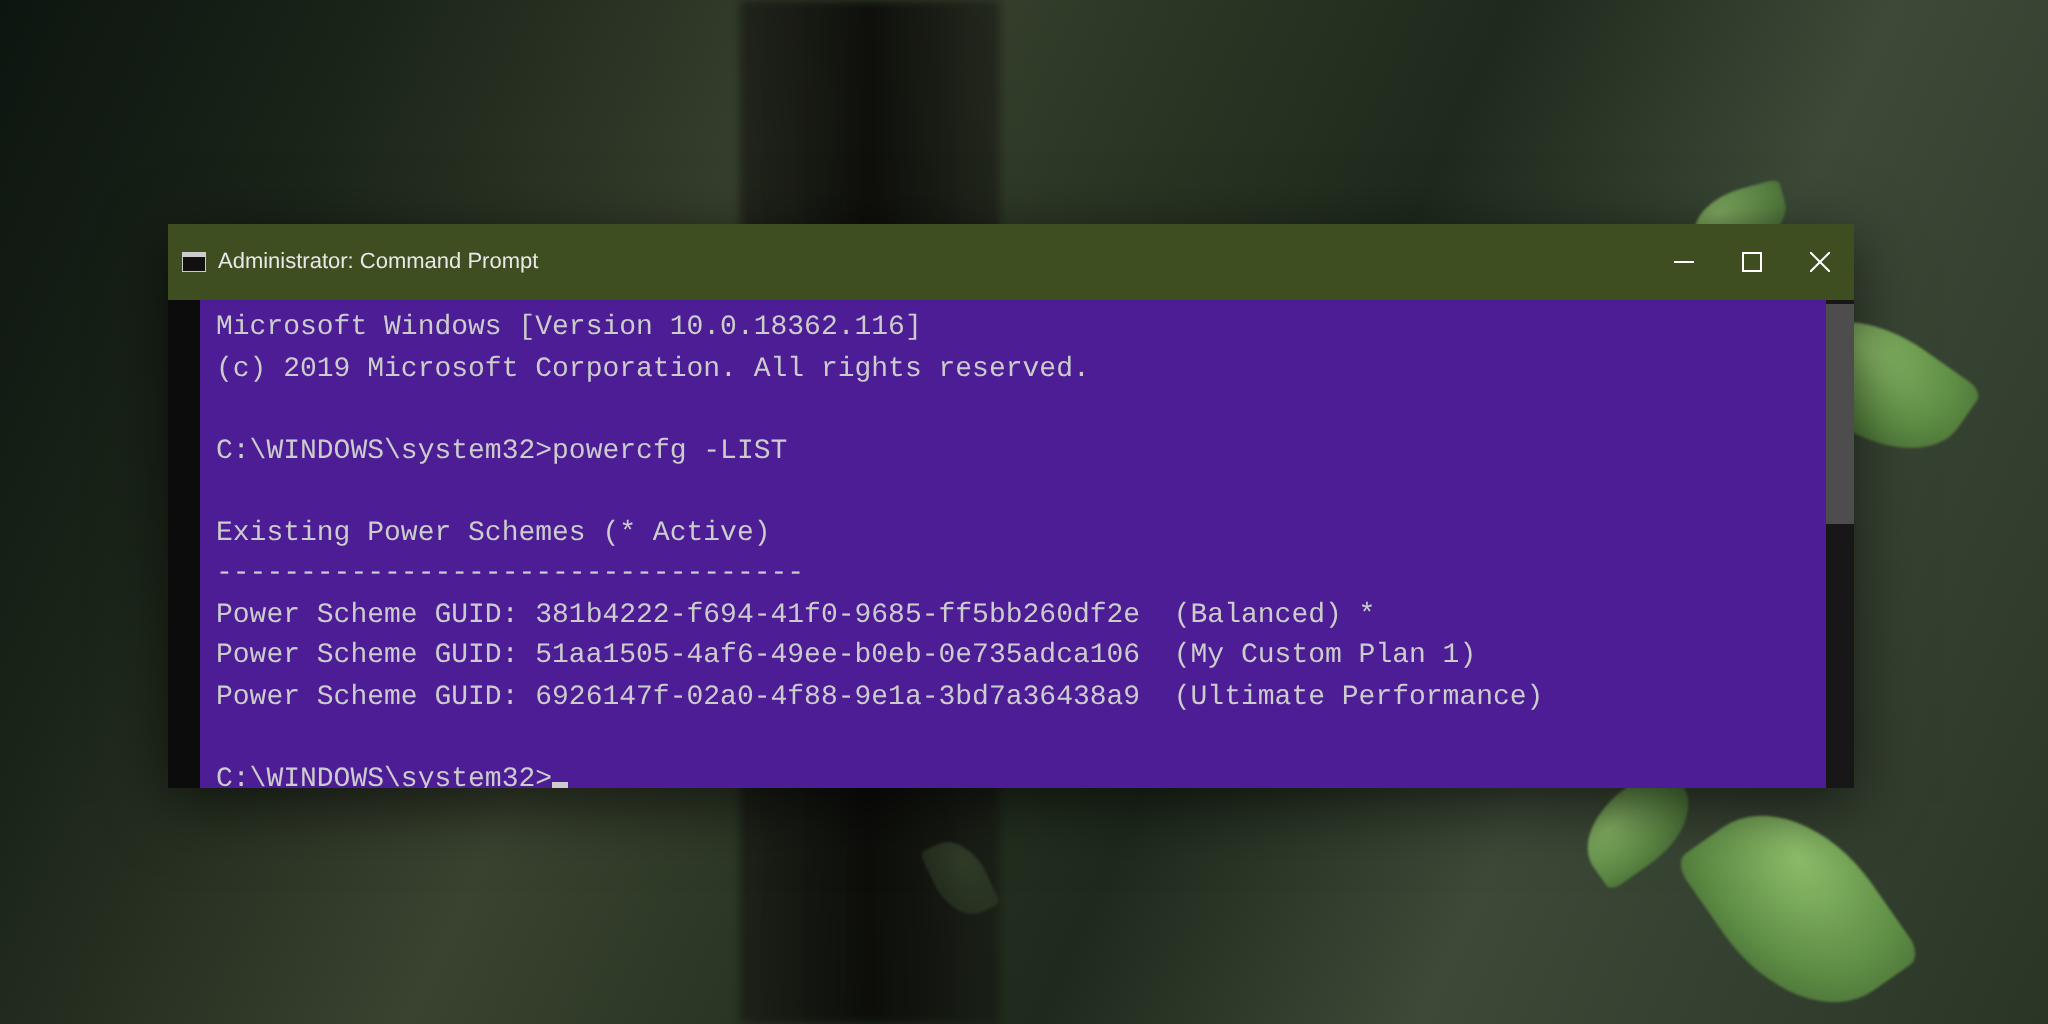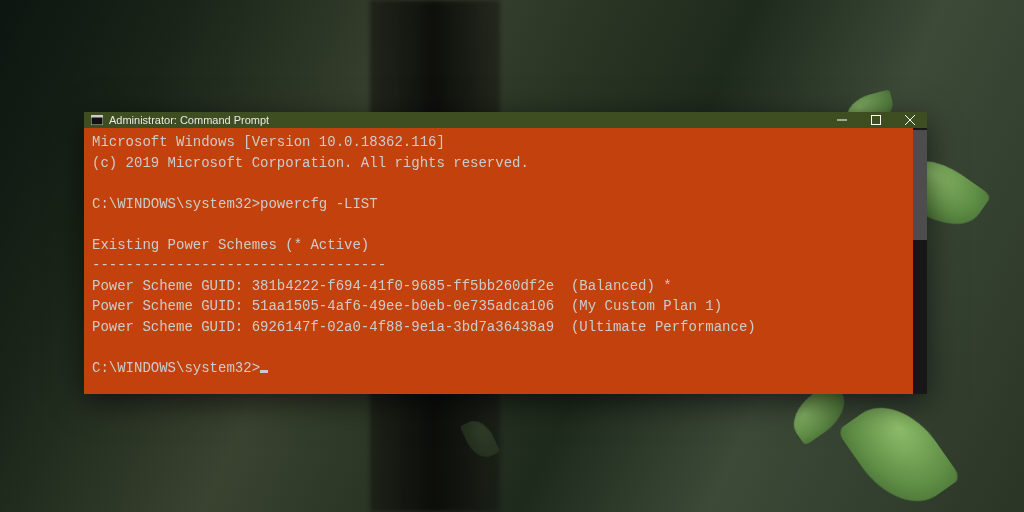--- a/index.html
+++ b/index.html
@@ -40,21 +40,21 @@
     left: 84px;
     top: 112px;
     width: 843px;
     height: 282px;
     background: #0c0c0c;
     box-shadow: 0 8px 30px rgba(0,0,0,.6);
     display: flex;
     flex-direction: column;
   }
   .titlebar {
-    height: 16px;
+    height: 38px;
     background: #3f4e20;
     display: flex;
     align-items: center;
     color: #e8e8e8;
     font-family: 'Segoe UI', Tahoma, sans-serif;
     font-size: 11px;
     user-select: none;
   }
   .titlebar .icon {
     width: 14px; height: 14px;
@@ -65,29 +65,30 @@
   .titlebar .spacer { flex: 1; }
   .winbtn {
     width: 34px; height: 20px;
     display: inline-flex; align-items: center; justify-content: center;
     color: #fff;
   }
   .winbtn svg { display:block; }
 
   .terminal {
     flex: 1;
-    background: #c2410c;
+    background: #4c1d95;
     color: #cccccc;
     font-family: Consolas, 'Courier New', monospace;
     font-size: 14px;
     line-height: 20.5px;
     padding: 4px 6px 4px 8px;
     white-space: pre;
     position: relative;
     overflow: hidden;
+    margin-left: 16px;
   }
   .scrollbar {
     position: absolute;
     right: 0; top: 0; bottom: 0;
     width: 14px;
     background: #171717;
   }
   .scroll-thumb {
     position: absolute;
     right: 0; top: 2px;

